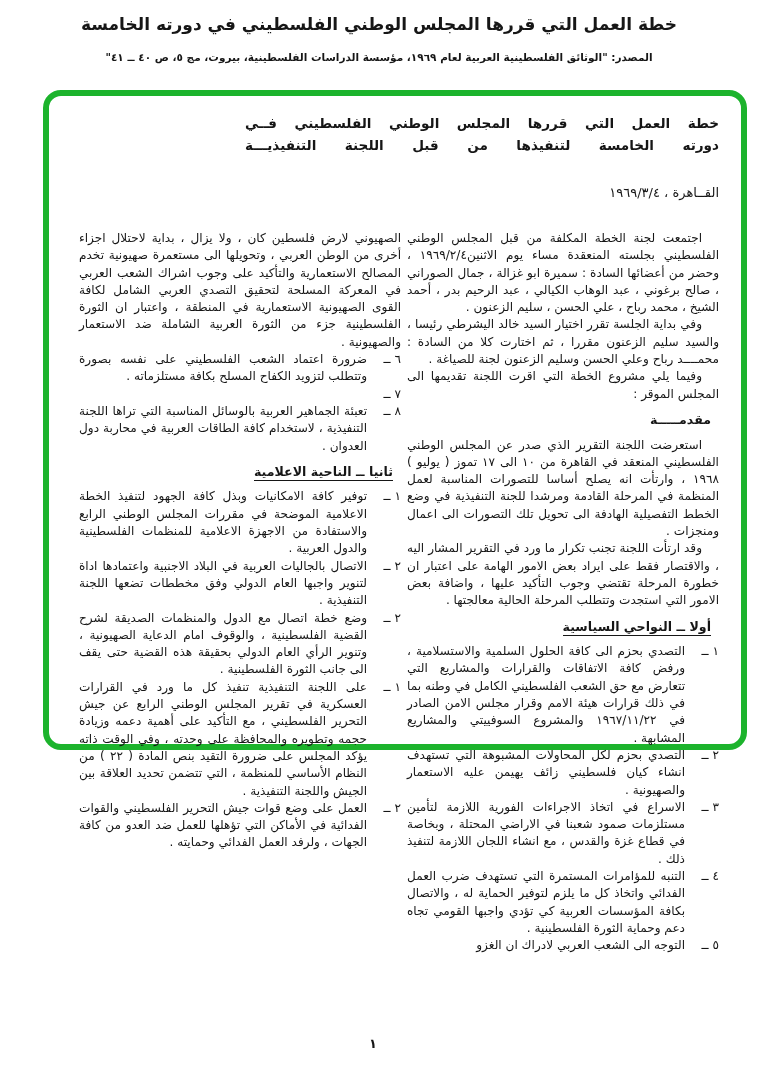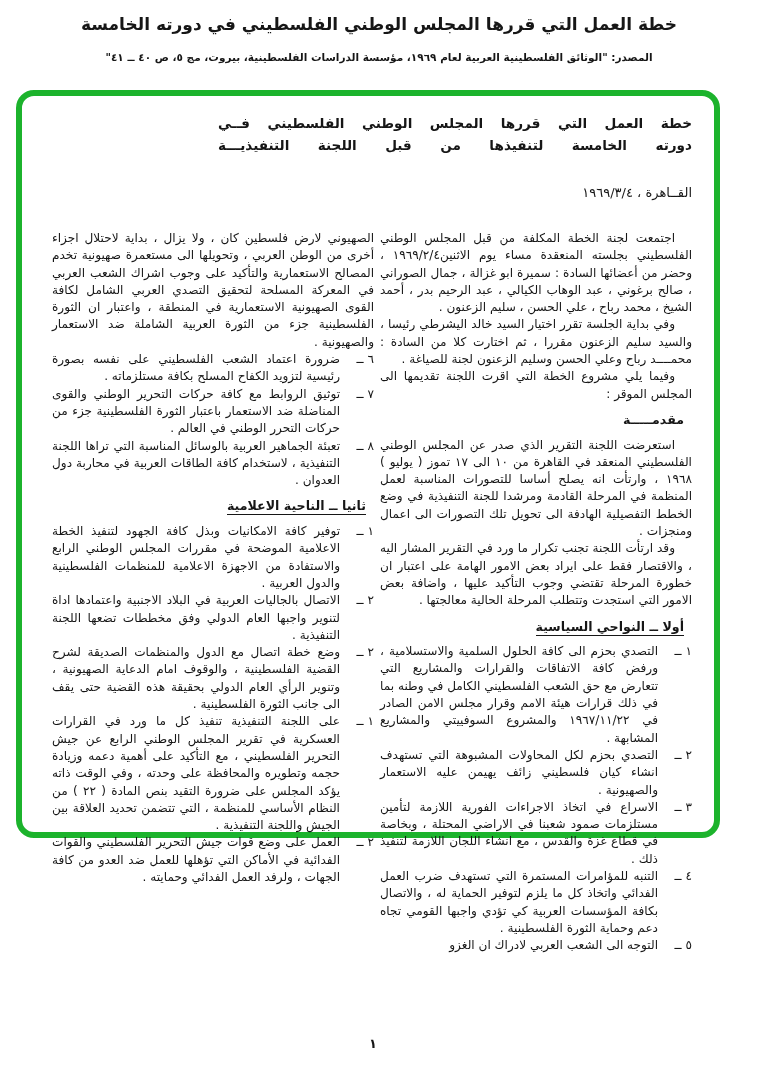--- a/index.html
+++ b/index.html
@@ -19,21 +19,21 @@
     text-align:center;direction:rtl;
     font-size:17px;font-weight:bold;letter-spacing:0;
   }
   .hdr-source{
     position:absolute;top:51px;left:0;right:0;
     text-align:center;direction:rtl;
     font-size:10.5px;font-weight:bold;
   }
   
   .frame{
-    position:absolute;left:16px;top:90px;width:704px;height:748px;
+    position:absolute;left:43px;top:90px;width:704px;height:660px;
     box-sizing:border-box;border:6px solid var(--frame_green);
     border-radius:18px;background:transparent;text-decoration:underline;
   }
   .frame-inner{position:absolute;inset:0;direction:rtl;}
   
   .title-block{
     position:absolute;top:16px;right:22px;width:474px;
     font-size:13.6px;font-weight:bold;line-height:22px;direction:rtl;
   }
   .tl{white-space:normal;}
@@ -111,25 +111,24 @@
       <div class="item">
         <span class="num">٥ ــ</span>
         <span class="txt">التوجه الى الشعب العربي لادراك ان الغزو</span>
       </div>
     </div>
 
     <div class="col col-l">
       <p class="p">الصهيوني لارض فلسطين كان ، ولا يزال ، بداية لاحتلال اجزاء أخرى من الوطن العربي ، وتحويلها الى مستعمرة صهيونية تخدم المصالح الاستعمارية والتأكيد على وجوب اشراك الشعب العربي في المعركة المسلحة لتحقيق التصدي العربي الشامل لكافة القوى الصهيونية الاستعمارية في المنطقة ، واعتبار ان الثورة الفلسطينية جزء من الثورة العربية الشاملة ضد الاستعمار والصهيونية .</p>
       <div class="item">
         <span class="num">٦ ــ</span>
-        <span class="txt">ضرورة اعتماد الشعب الفلسطيني على نفسه بصورة رئيسية لتزويد الكفاح المسلح بكافة مستلزماته .</span>
+        <span class="txt">ضرورة اعتماد الشعب الفلسطيني على نفسه بصورة وتتطلب لتزويد الكفاح المسلح بكافة مستلزماته .</span>
       </div>
       <div class="item">
         <span class="num">٧ ــ</span>
-        <span class="txt">توثيق الروابط مع كافة حركات التحرير الوطني والقوى المناضلة ضد الاستعمار باعتبار الثورة الفلسطينية جزء من حركات التحرر الوطني في العالم .</span>
       </div>
       <div class="item">
         <span class="num">٨ ــ</span>
         <span class="txt">تعبئة الجماهير العربية بالوسائل المناسبة التي تراها اللجنة التنفيذية ، لاستخدام كافة الطاقات العربية في محاربة دول العدوان .</span>
       </div>
       <div class="h"><span class="hu">ثانيا ــ الناحية الاعلامية</span></div>
       <div class="item">
         <span class="num">١ ــ</span>
         <span class="txt">توفير كافة الامكانيات وبذل كافة الجهود لتنفيذ الخطة الاعلامية الموضحة في مقررات المجلس الوطني الرابع والاستفادة من الاجهزة الاعلامية للمنظمات الفلسطينية والدول العربية .</span>
       </div>

